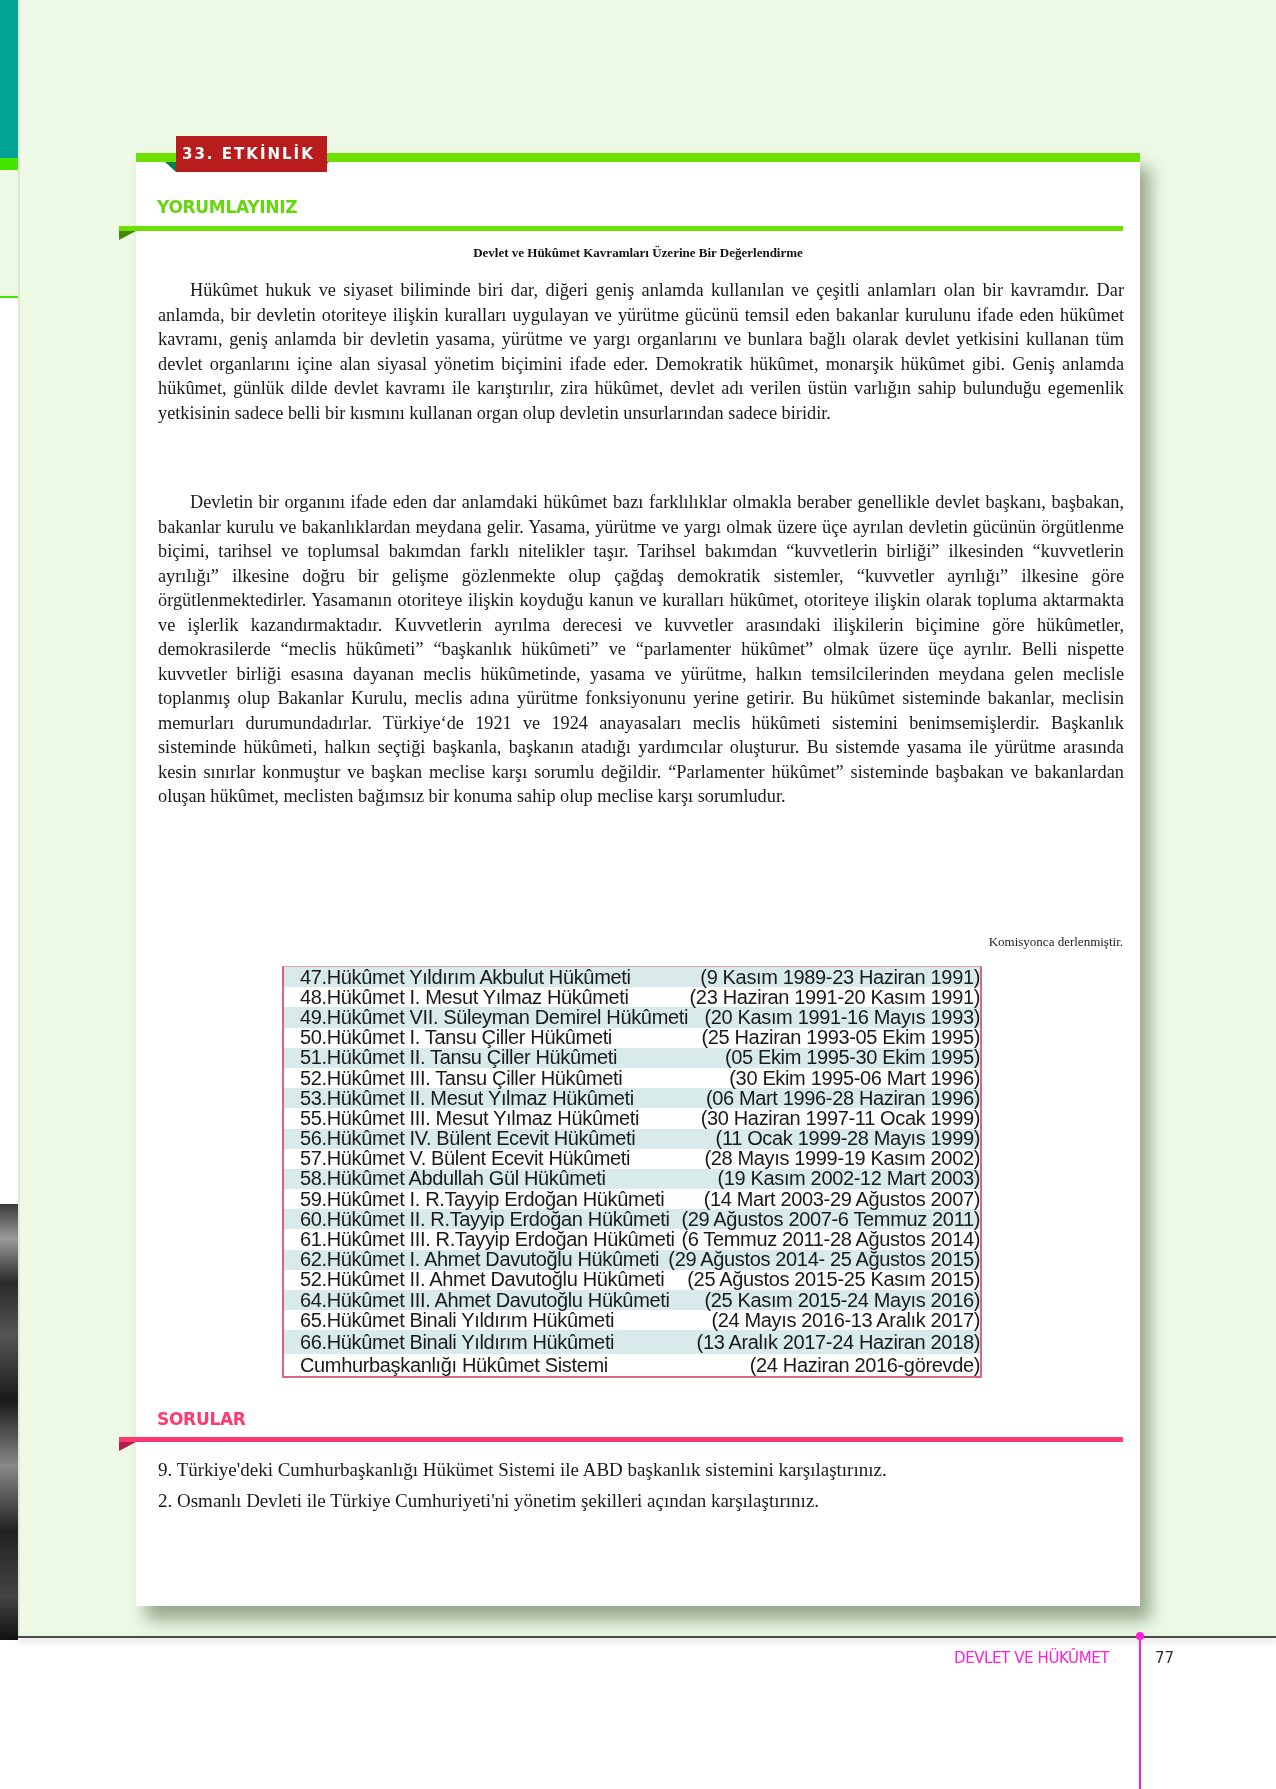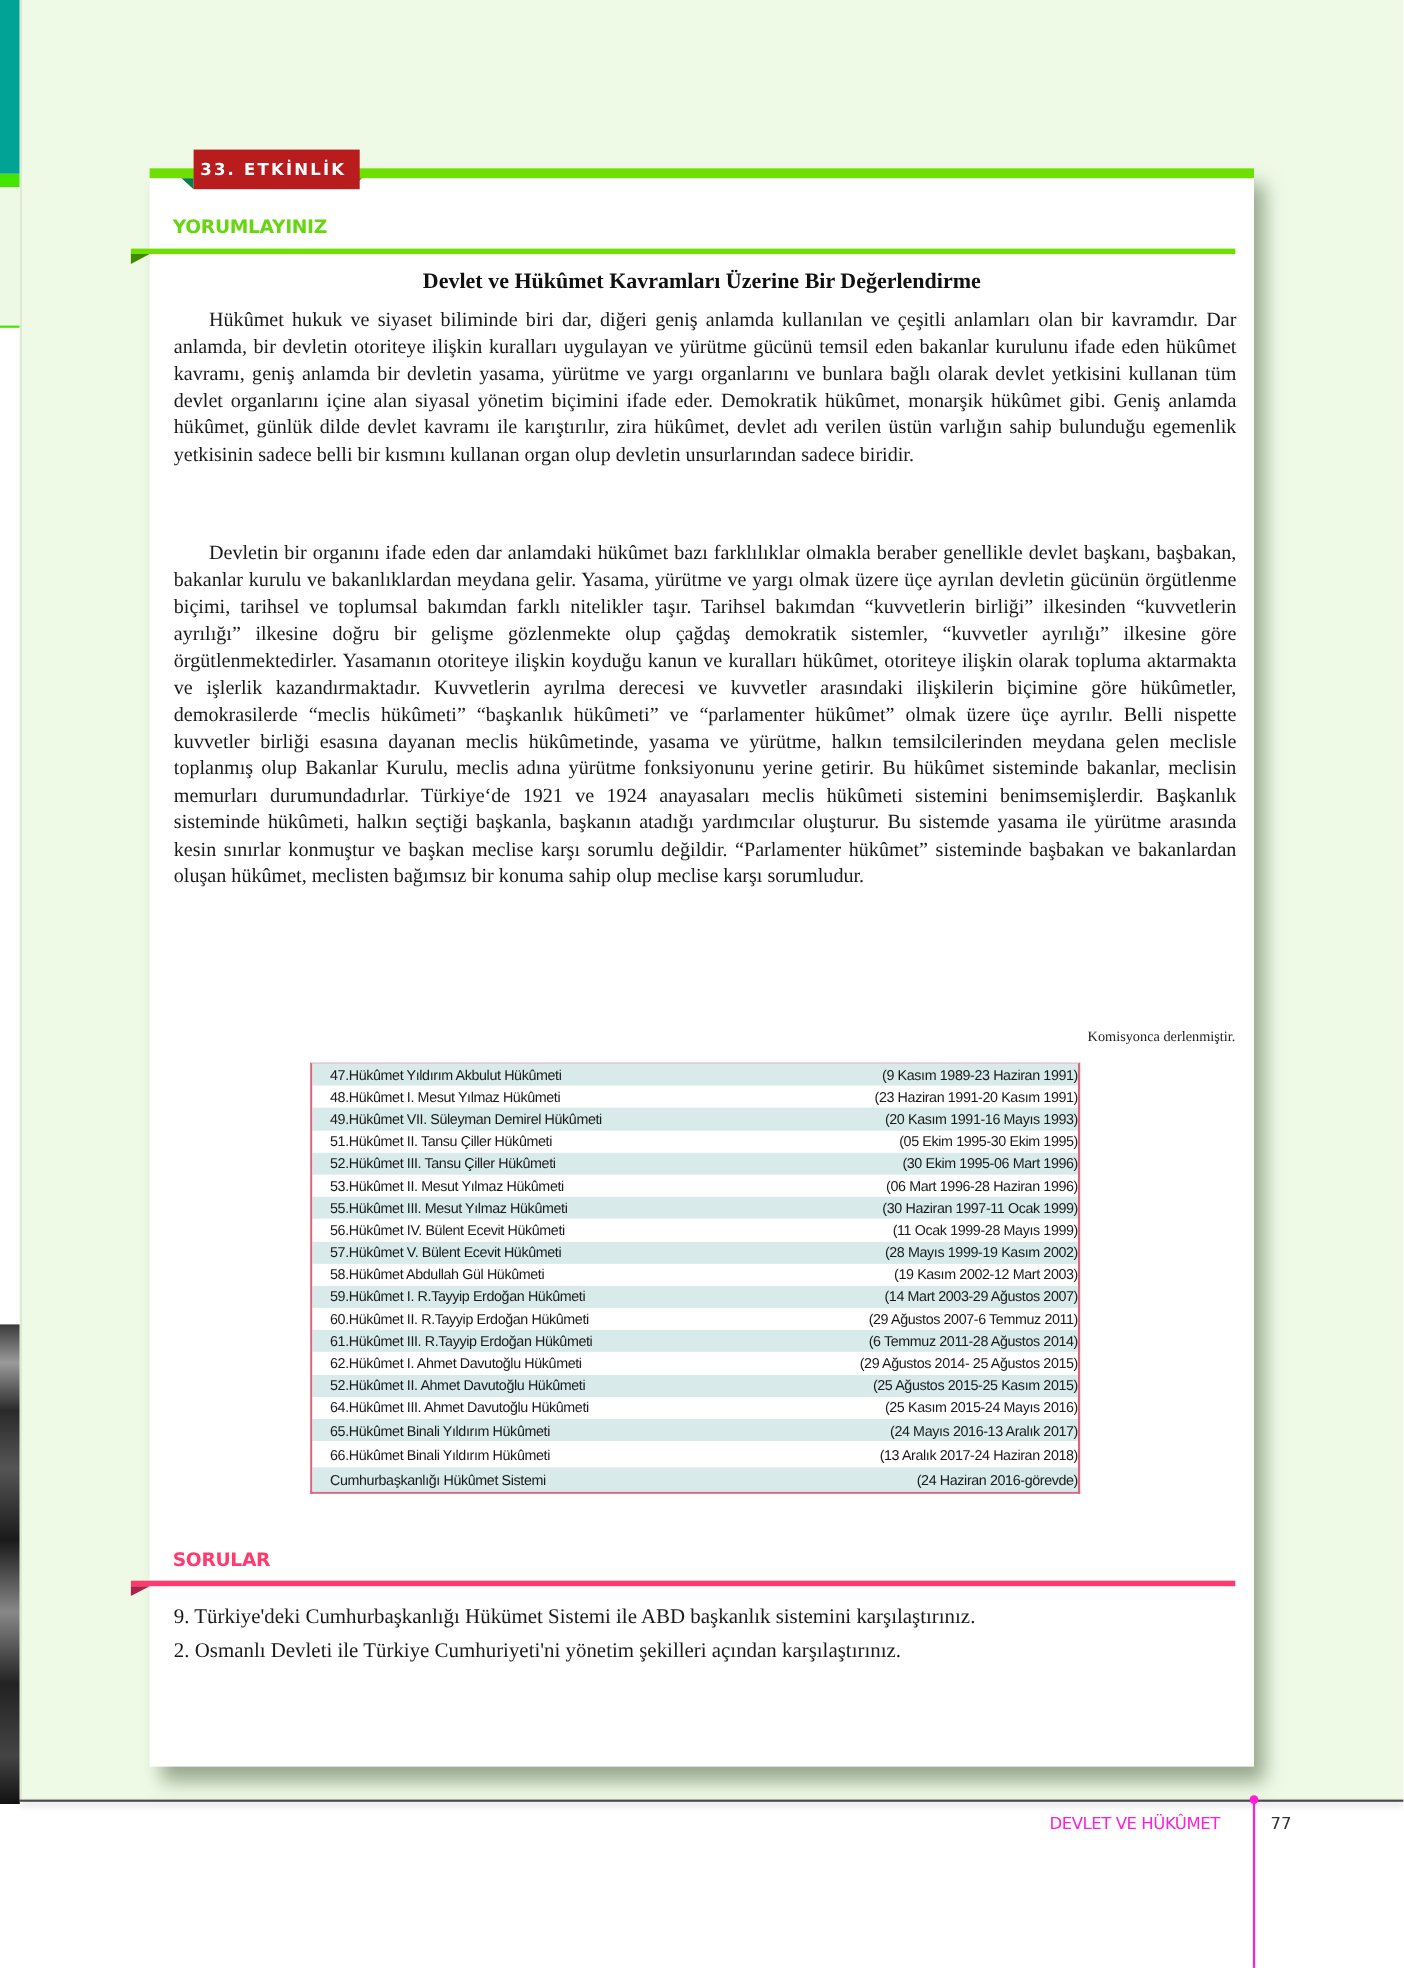--- a/index.html
+++ b/index.html
@@ -37,35 +37,35 @@
     border-top: 10px solid #0a7d4a; border-right: 11px solid transparent; }
 
   .section-label { position: absolute; left: 157px; font-family: "DejaVu Sans", sans-serif;
     font-weight: bold; font-size: 17px; letter-spacing: -0.3px; }
   .yorum-label { top: 197px; color: #66d60e; }
   .yorum-bar { position: absolute; left: 119px; top: 226px; width: 1004px; height: 5px; background: #6ee000; }
   .yorum-fold { position: absolute; left: 119px; top: 231px; width: 0; height: 0;
     border-top: 9px solid #3f8a00; border-left: 17px solid transparent; transform: scaleX(-1); }
 
   .doc-title { position: absolute; left: 136px; top: 245px; width: 1004px; text-align: center;
-    font-weight: bold; font-size: 20px; color: #111; }
+    font-weight: bold; font-size: 13px; color: #111; }
 
   .body-text { position: absolute; left: 158px; width: 966px; font-size: 18.3px; line-height: 24.5px;
     color: #1a1a1a; text-align: justify; hyphens: manual; }
   .body-text p { margin: 0; text-indent: 32px; }
   .p1 { top: 278px; }
   .p2 { top: 490px; }
 
   .source-note { position: absolute; right: 153px; top: 934px; font-size: 13px; color: #222; }
 
   
   .gov-table { position: absolute; left: 282px; top: 966px; width: 696px;
     border: 2px solid #d9667f; border-top: 1px solid #d9a3af; background: #fff; }
   .gov-row { display: flex; height: 20.2px; align-items: center;
-    font-family: "Liberation Sans", "DejaVu Sans", sans-serif; font-size: 13px; color: #1a1a1a;
+    font-family: "Liberation Sans", "DejaVu Sans", sans-serif; font-size: 20px; color: #1a1a1a;
     letter-spacing: -0.35px; white-space: nowrap; }
   .gov-row:nth-child(odd) { background: #d8eaea; }
   .gov-row:nth-child(even) { background: #ffffff; }
   .gov-row .name { width: 395px; padding-left: 16px; box-sizing: border-box; }
   .gov-row .dates { flex: 1; padding-left: 0; text-align: right; }
 
   .sorular-label { top: 1409px; color: #ff3a6e; }
   .sorular-bar { position: absolute; left: 119px; top: 1437px; width: 1004px; height: 5px; background: #ff3a6e; }
   .sorular-fold { position: absolute; left: 119px; top: 1442px; width: 0; height: 0;
     border-top: 9px solid #b0204a; border-left: 17px solid transparent; transform: scaleX(-1); }
@@ -125,20 +125,24 @@
     </div>
   <div class="gov-row">
       <span class="name">48.Hükûmet I. Mesut Yılmaz Hükûmeti</span>
       <span class="dates">(23 Haziran 1991-20 Kasım 1991)</span>
     </div>
   <div class="gov-row">
       <span class="name">49.Hükûmet VII. Süleyman Demirel Hükûmeti</span>
       <span class="dates">(20 Kasım 1991-16 Mayıs 1993)</span>
     </div>
   <div class="gov-row">
+      <span class="name">50.Hükûmet I. Tansu Çiller Hükûmeti</span>
+      <span class="dates">(25 Haziran 1993-05 Ekim 1995)</span>
+    </div>
+  <div class="gov-row">
       <span class="name">51.Hükûmet II. Tansu Çiller Hükûmeti</span>
       <span class="dates">(05 Ekim 1995-30 Ekim 1995)</span>
     </div>
   <div class="gov-row">
       <span class="name">52.Hükûmet III. Tansu Çiller Hükûmeti</span>
       <span class="dates">(30 Ekim 1995-06 Mart 1996)</span>
     </div>
   <div class="gov-row">
       <span class="name">53.Hükûmet II. Mesut Yılmaz Hükûmeti</span>
       <span class="dates">(06 Mart 1996-28 Haziran 1996)</span>

